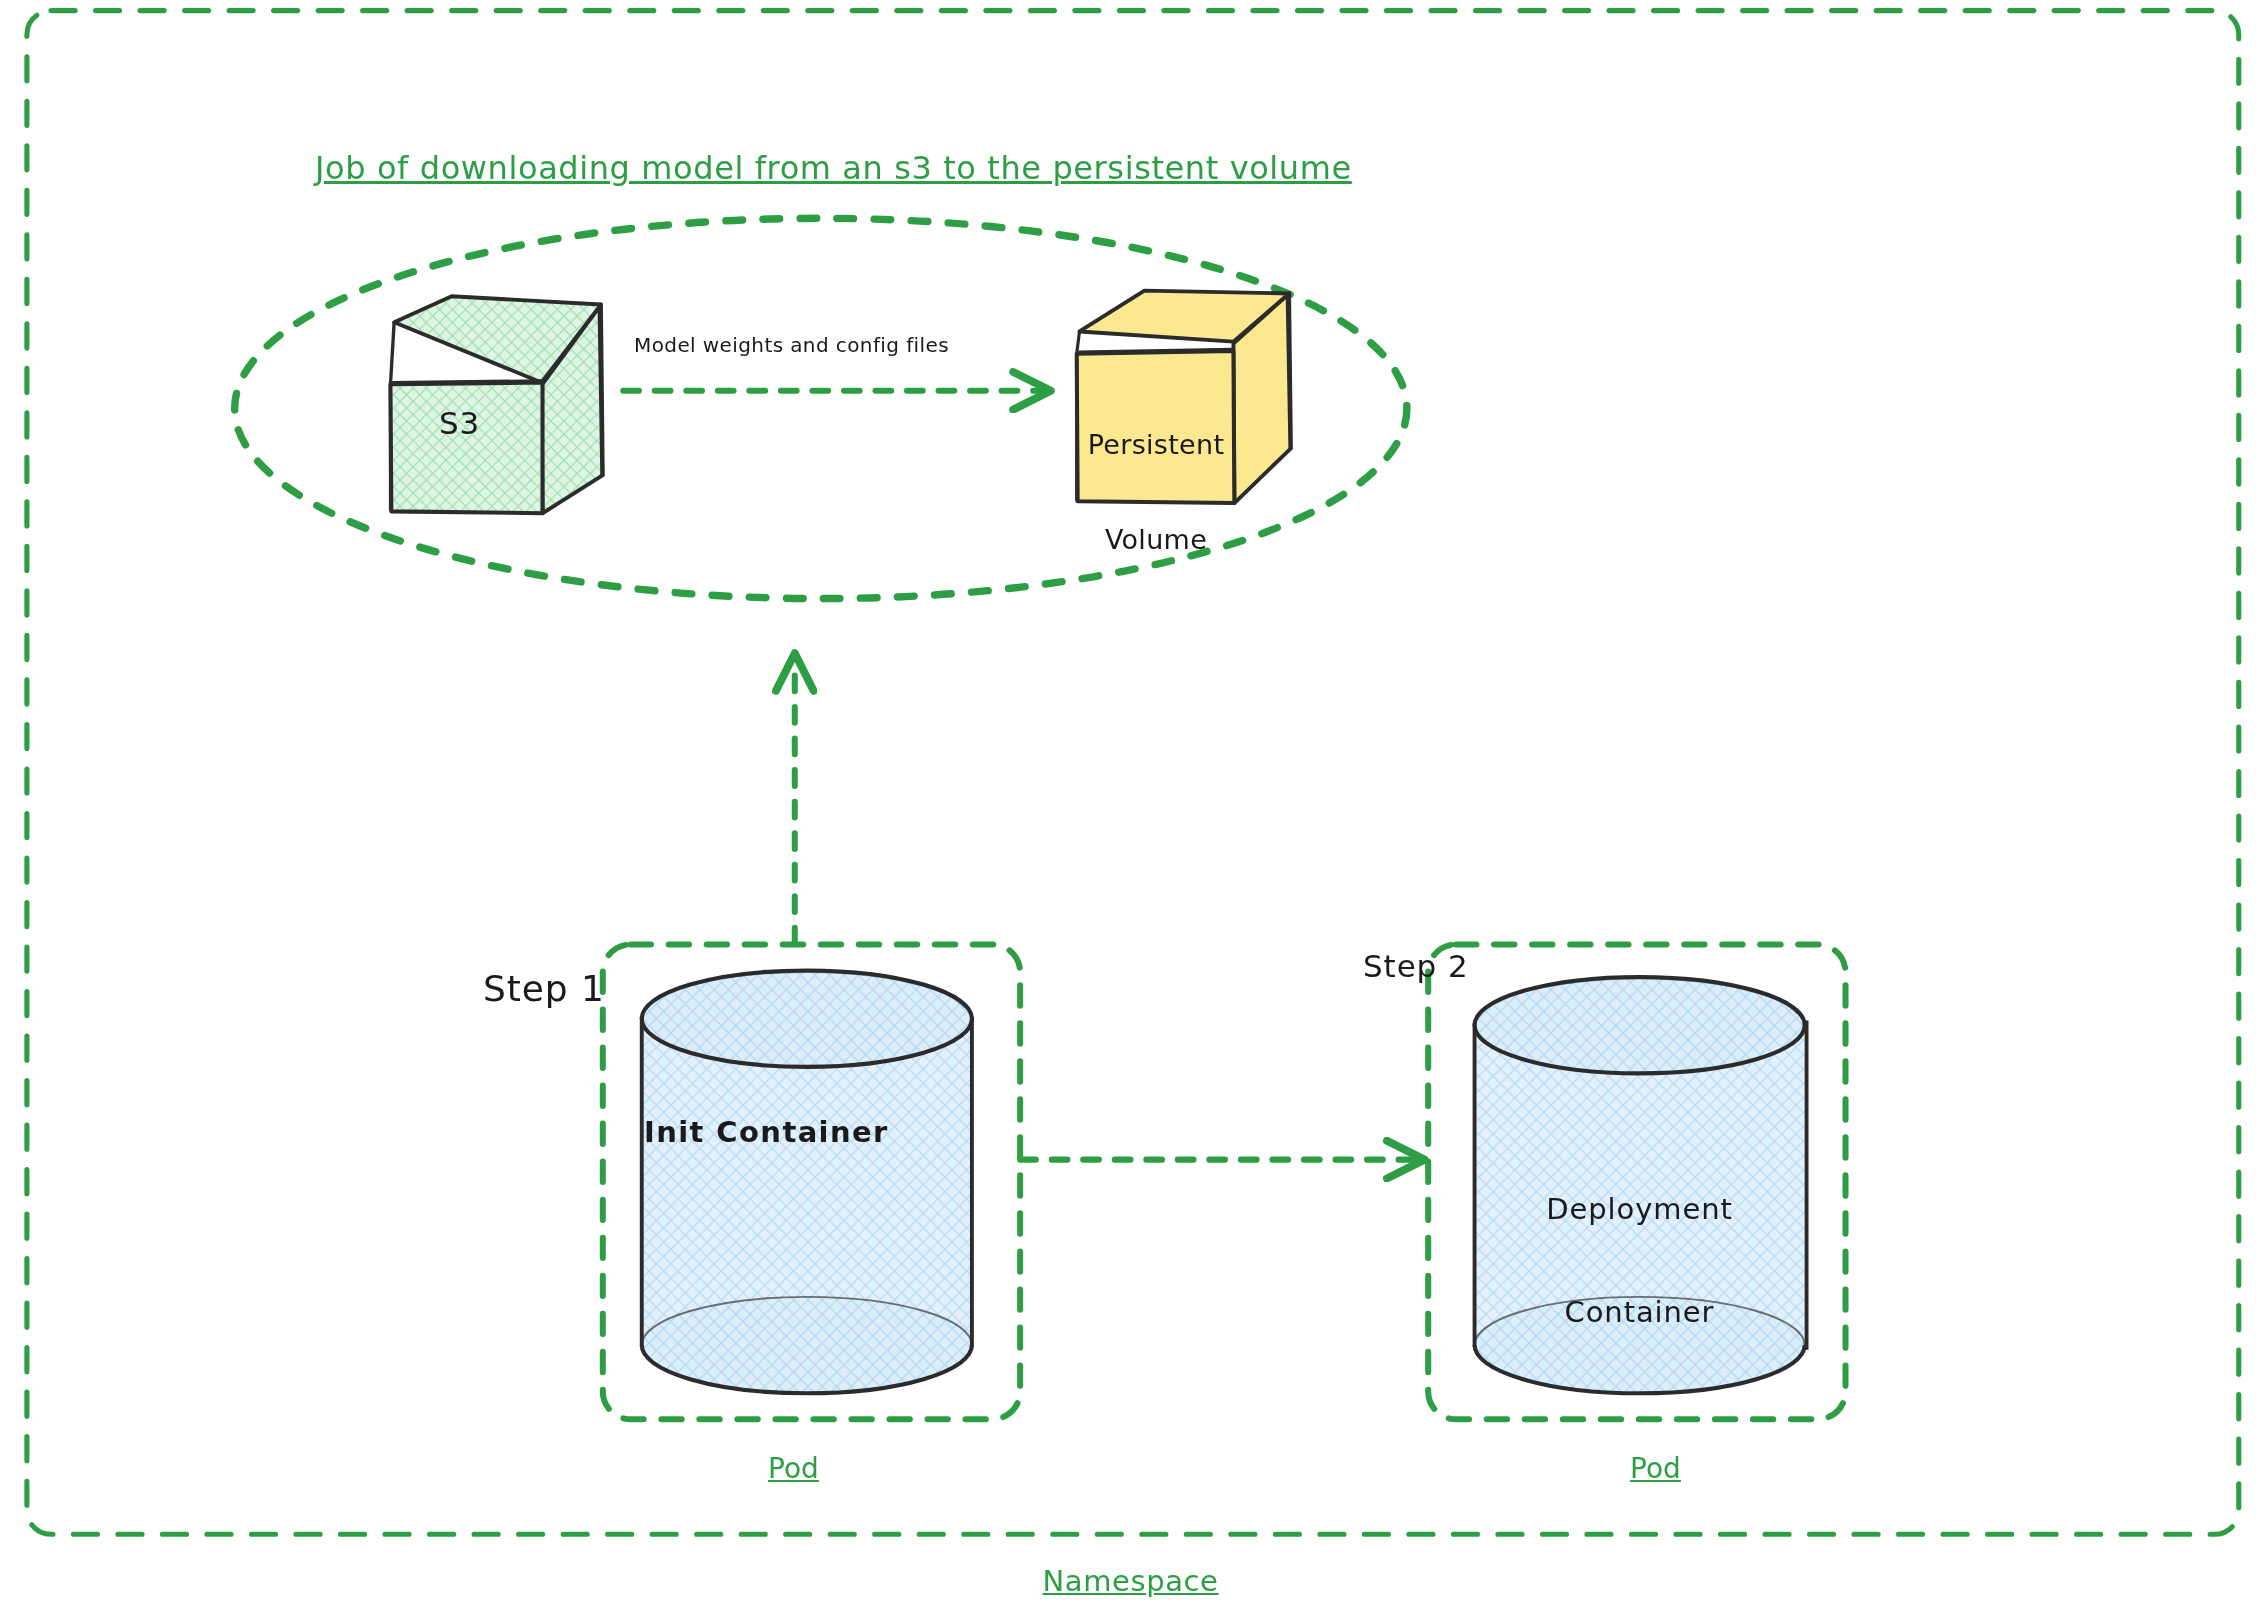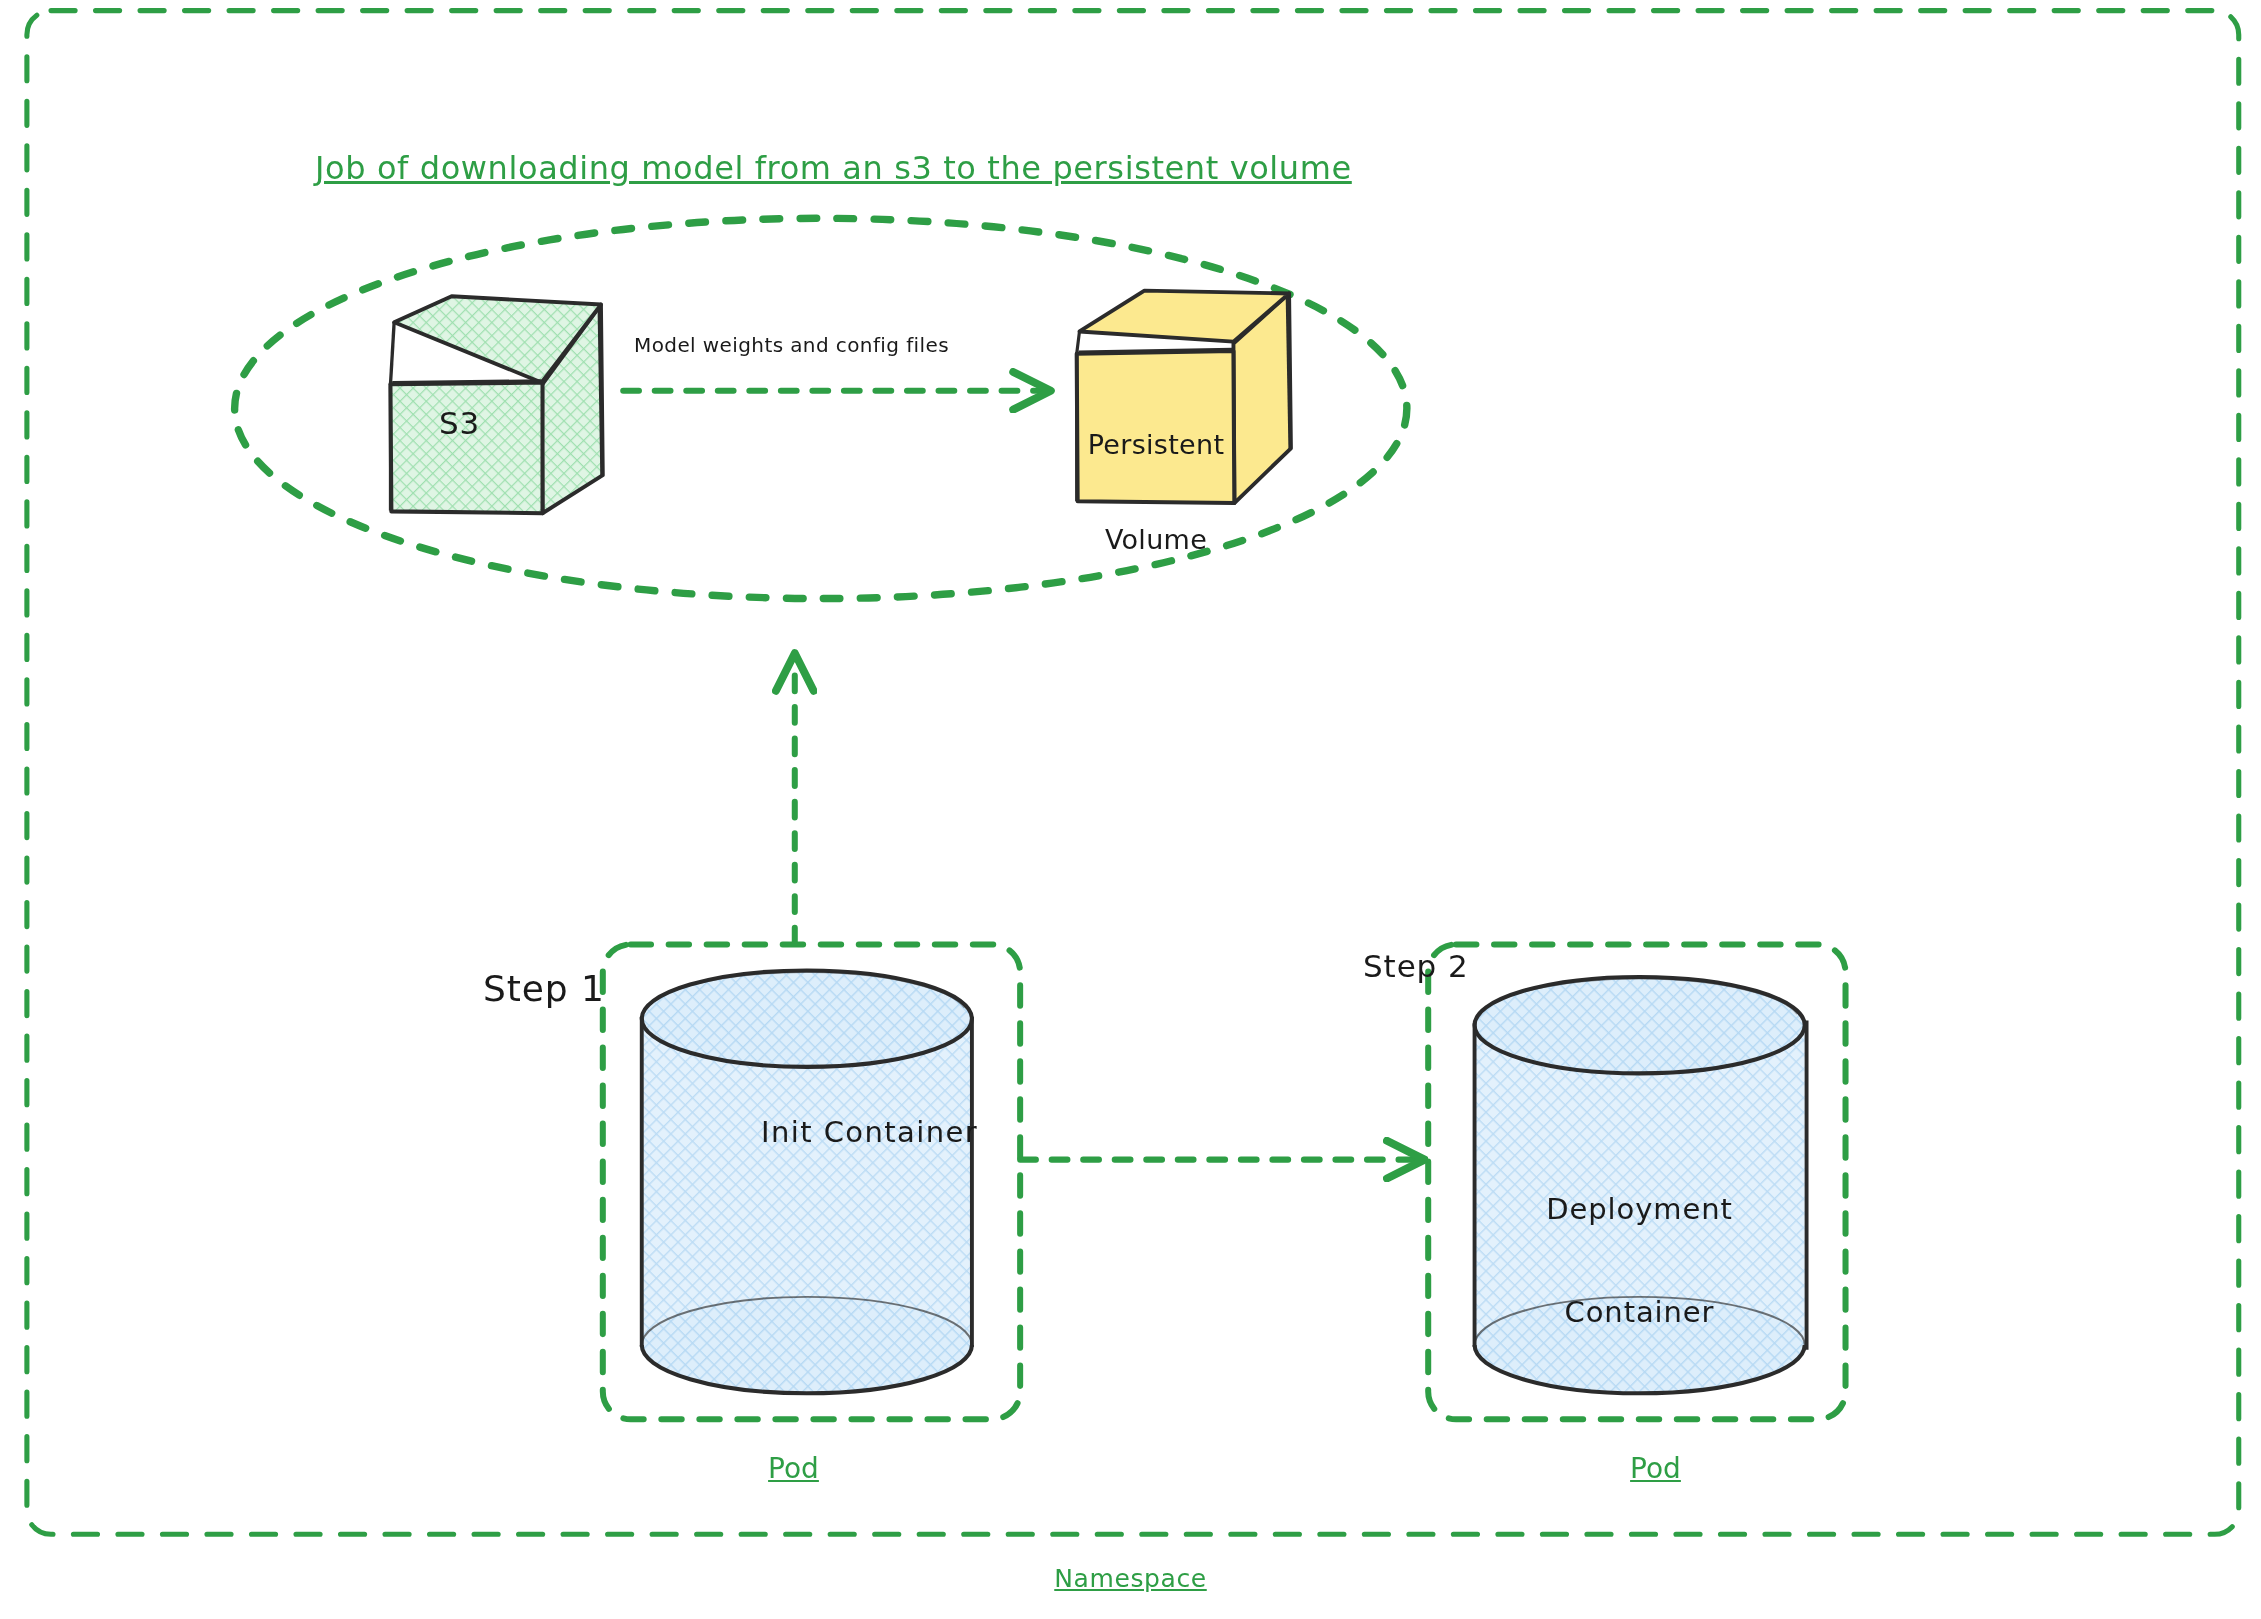--- a/index.html
+++ b/index.html
@@ -79,22 +79,23 @@
   #step2-label {
     left: 1321px; top: 948px;
     font-size: 31px;
     letter-spacing: 0.9px;
     margin-left: 42px;
   }
   #init-container-label {
     left: 644px; top: 1115px;
     width: 334px;
     font-size: 29px;
-    text-align: right;
+    text-align: left;
     letter-spacing: 1.4px;
+    font-weight: bold;
   }
   #deploy-container-label {
     left: 1477px; top: 1124px;
     width: 325px;
     font-size: 29px;
     text-align: center;
     letter-spacing: 0.9px;
   }
   #pod1-label {
     left: 733px; top: 1452px;
@@ -104,21 +105,21 @@
   }
   #pod2-label {
     left: 1595px; top: 1452px;
     width: 121px;
     font-size: 28px;
     text-align: center;
   }
   #namespace-label {
     left: 982px; top: 1564px;
     width: 297px;
-    font-size: 25px;
+    font-size: 29px;
     text-align: center;
     letter-spacing: 0.6px;
   }
 </style>
 </head>
 <body>
 
 <div id="stage">
 
   <svg class="layer" viewBox="0 0 2438 1746">

